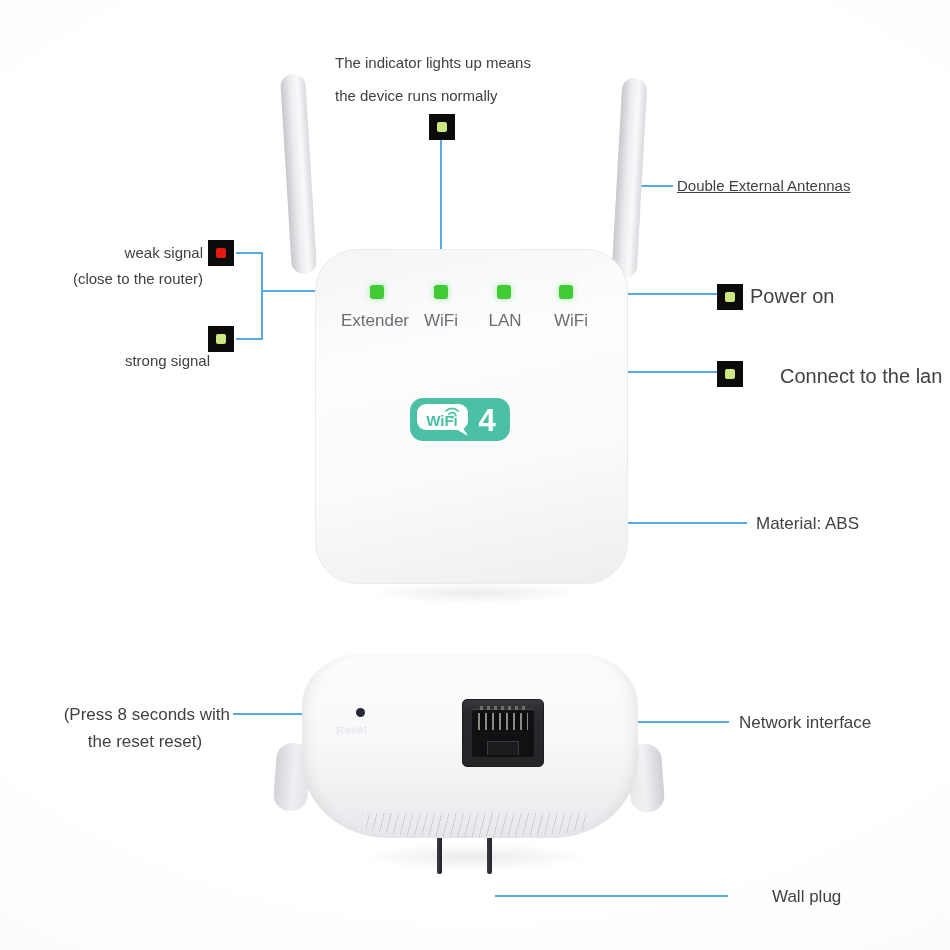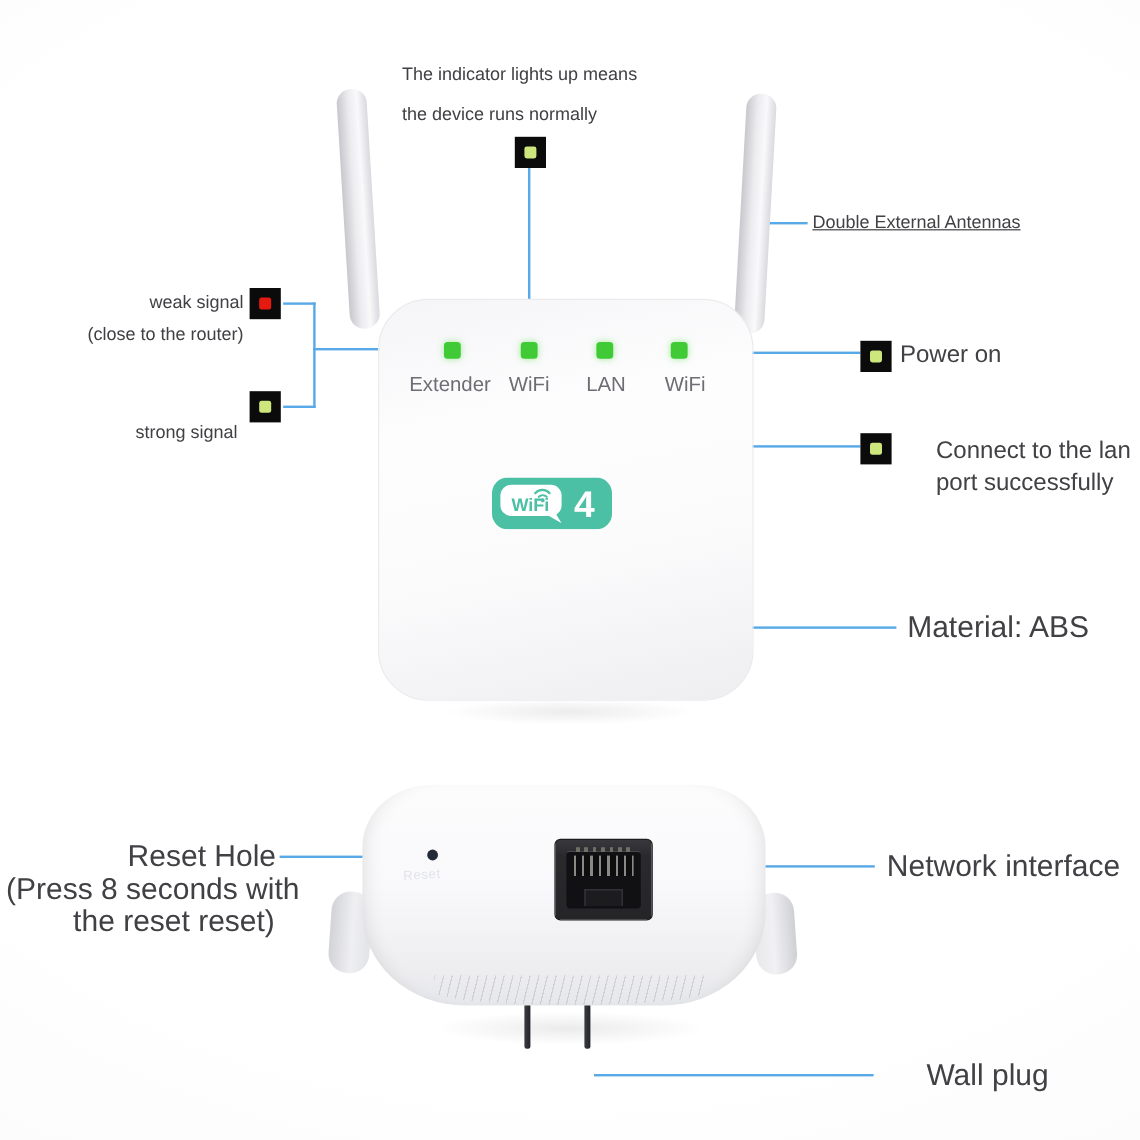--- a/index.html
+++ b/index.html
@@ -10,21 +10,21 @@
     color:var(--text-dark,#414145);
   }
   .stage{position:relative;width:950px;height:950px;}
 
   
   .line{position:absolute;background:var(--callout-line,#57a9e8);}
 
   
   .ann{position:absolute;font-size:15px;line-height:27px;color:var(--text-dark,#414145);white-space:nowrap;}
   .ann.small{font-size:20px;line-height:26px;}
-  .ann.mid{font-size:25px;line-height:27px;}
+  .ann.mid{font-size:17px;line-height:27px;}
   .ann.right-align{text-align:right;}
 
   
   .sq{position:absolute;width:26px;height:26px;background:#0b0b0c;}
   .sq .dot{position:absolute;left:8px;top:8px;width:10px;height:10px;border-radius:2px;}
   .dot.green{background:var(--dot-green,#cde77d);}
   .dot.red{background:var(--dot-red,#e41a0f);}
 
   
   .antenna{position:absolute;width:25px;height:200px;border-radius:12px;
@@ -167,33 +167,31 @@
     <div>the device runs normally</div>
   </div>
 
   <div class="ann" style="left:677px;top:172px;text-decoration:underline;">Double External Antennas</div>
 
   <div class="ann right-align" style="left:0px;top:240px;width:203px;line-height:26px;">
     <div>weak signal</div>
     <div>(close to the router)</div>
   </div>
 
-  <div class="ann right-align" style="left:0px;top:347px;width:198px;">strong signal</div>
+  <div class="ann right-align" style="left:12px;top:347px;width:198px;">strong signal</div>
 
   <div class="ann small" style="left:750px;top:283px;">Power on</div>
 
   <div class="ann small" style="left:780px;top:363px;">
     <div>Connect to the lan</div>
-    <div>port successfully</div>
   </div>
 
   <div class="ann mid" style="left:756px;top:510px;">Material: ABS</div>
 
   <div class="ann mid right-align" style="left:5px;top:701px;width:225px;">
-    <div>Reset Hole</div>
     <div>(Press 8 seconds with</div>
     <div style="text-align:center;padding-left:55px;">the reset reset)</div>
   </div>
 
   <div class="ann mid" style="left:739px;top:709px;">Network interface</div>
 
   <div class="ann mid" style="left:740px;top:883px;margin-left:32px;">Wall plug</div>
 
 </div>
 

